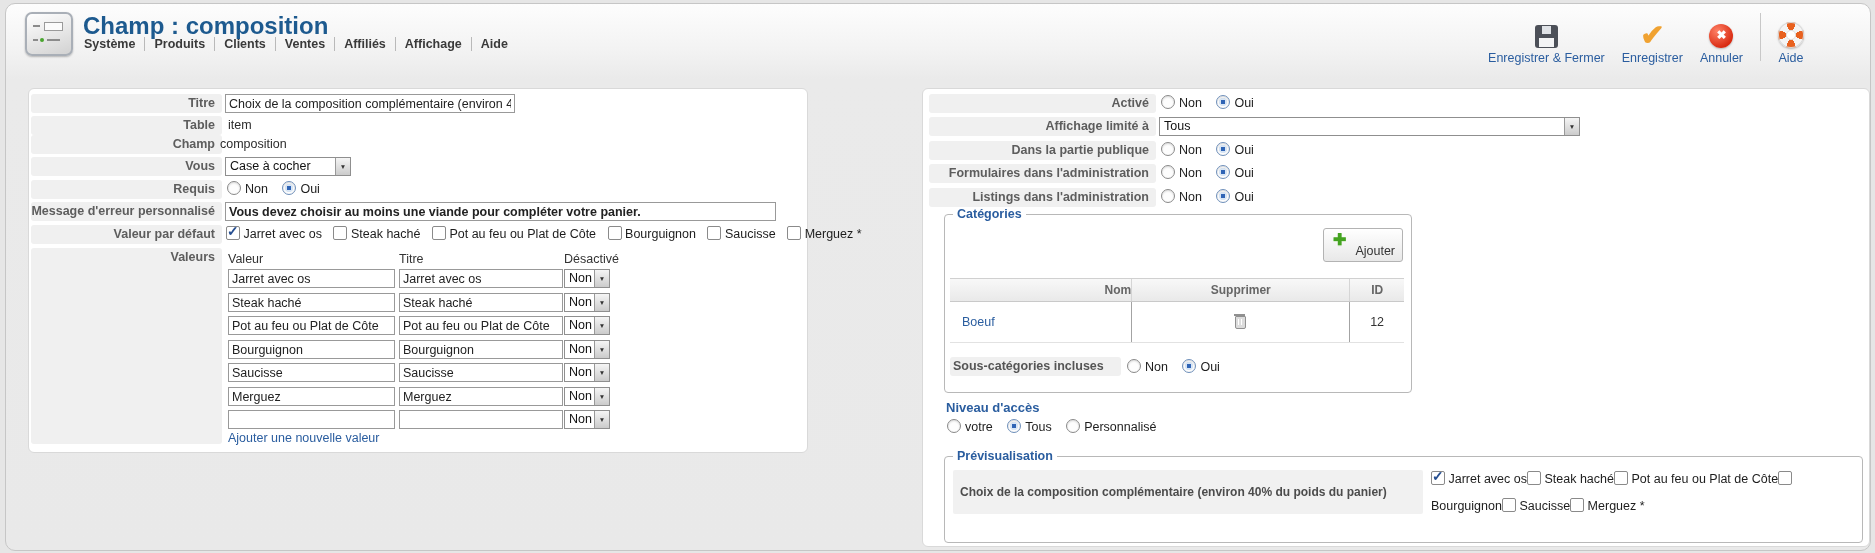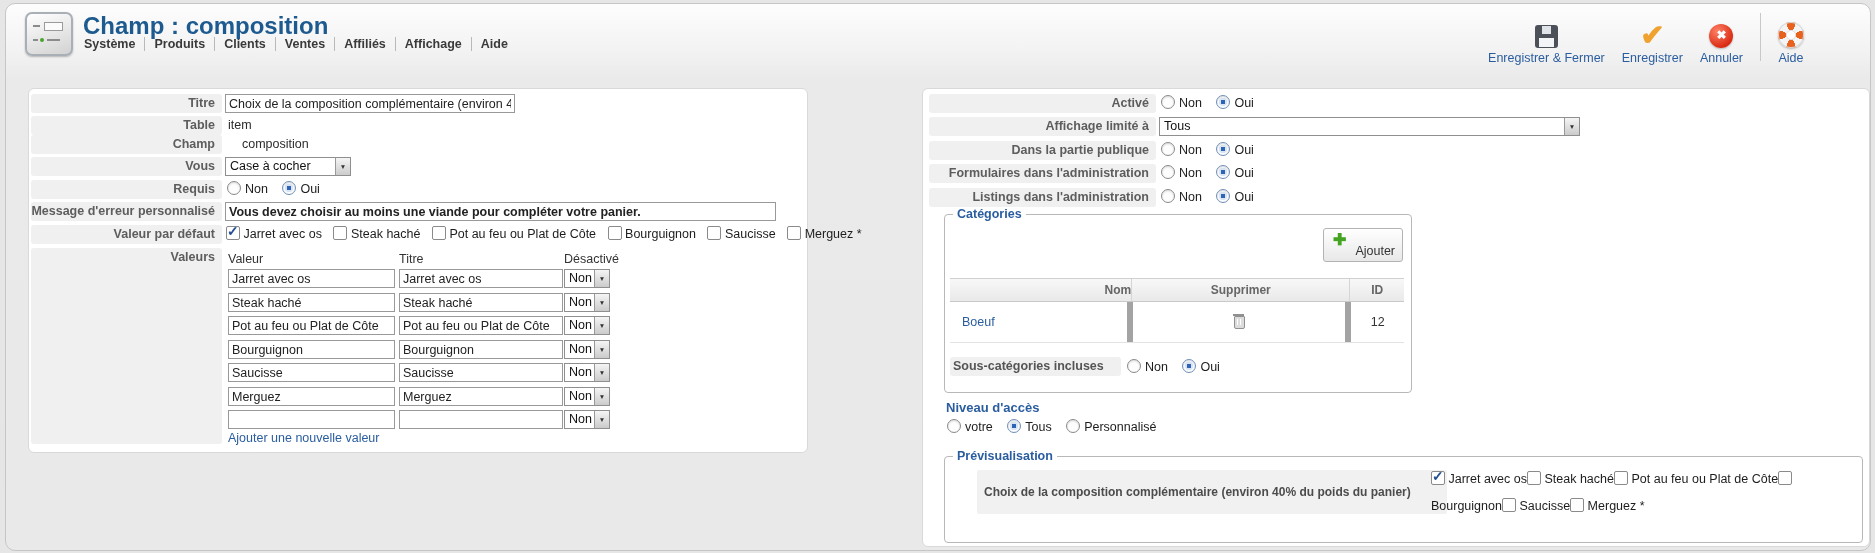--- a/index.html
+++ b/index.html
@@ -64,32 +64,32 @@
   .legend{position:absolute;top:-8px;left:8px;background:#fff;padding:0 4px;color:#2a5d9f;font-weight:bold;line-height:14px;}
   .ajbtn{position:absolute;right:8px;top:13px;width:78px;height:32px;border:1px solid #b3b3b3;border-radius:3px;
          background:linear-gradient(#ffffff,#e8e8e8);cursor:pointer;}
   .plus{position:absolute;left:9px;top:2px;font-size:16px;font-weight:bold;color:#44a321;text-shadow:0 1px 0 #d7ecce;line-height:18px;}
   .ajlab{position:absolute;right:7px;bottom:3px;color:#333;line-height:14px;}
   .cat-head{position:absolute;left:5px;top:63px;width:454px;height:24px;display:flex;box-sizing:border-box;
             background:linear-gradient(#f8f8f8,#e9e9e9);border-top:1px solid #d0d0d0;border-bottom:1px solid #c9c9c9;}
   .cat-head>div{font-weight:bold;color:#666;font-size:12px;text-align:center;line-height:22px;}
   .cat-head>div+div{border-left:1px solid #d5d5d5;}
   .cat-row{position:absolute;left:5px;top:87px;width:454px;height:40px;display:flex;align-items:center;border-bottom:1px solid #e2e2e2;}
-  .cat-row>div+div{border-left:6px solid #a3a3a3;align-self:stretch;display:flex;align-items:center;justify-content:center;text-align:center;}
+  .cat-row>div+div{border-left:1px solid #a3a3a3;align-self:stretch;display:flex;align-items:center;justify-content:center;text-align:center;}
   .c-nom{width:182px;box-sizing:border-box;padding-left:12px;color:#2a5d9f;cursor:pointer;}
   .c-sup{width:218px;}
   .c-id{width:54px;color:#333;}
   .trash{display:inline-block;width:9px;height:11px;background:#dcdcdc;border:1px solid #909090;border-radius:1px 1px 2px 2px;position:relative;cursor:pointer;}
   .trash::before{content:"";position:absolute;left:-2px;top:-3px;width:11px;height:2px;background:#909090;}
   .trash::after{content:"";position:absolute;left:2px;top:2px;width:1px;height:6px;background:#fff;box-shadow:3px 0 0 #fff;}
   .srow{position:absolute;left:5px;top:142px;width:165px;background:#f0f0f0;border-radius:3px;font-weight:bold;color:#555;
         padding:2px 3px;line-height:15px;white-space:nowrap;}
   .nivhead{position:absolute;left:940px;top:396px;color:#2a5d9f;font-weight:bold;font-size:13px;}
   .prevbox{position:absolute;left:8px;top:13px;width:463px;height:44px;background:#f1f1f1;border-radius:2px;
-           font-weight:bold;color:#4c4c4c;font-size:12px;line-height:44px;padding-left:7px;white-space:nowrap;overflow:hidden;margin-left:24px;}
+           font-weight:bold;color:#4c4c4c;font-size:12px;line-height:44px;padding-left:7px;white-space:nowrap;overflow:hidden;}
   .prevcbs{position:absolute;left:486px;top:9px;width:385px;line-height:27px;}
 </style>
 </head>
 <body>
 
 <div class="page">
   <div class="chrome">
 
     <div class="hicon">
       <div class="h1"></div>
@@ -132,21 +132,21 @@
     <div class="box box-left"></div>
     <div class="box box-right"></div>
 
     <div class="lrow" style="top:90px">Titre</div>
     <input class="inp" style="left: 219px; top: 90px; width: 282px;" value="Choix de la composition complémentaire (environ 40">
 
     <div class="lrow" style="top:112px">Table</div>
     <div class="val" style="left:222px;top:112px">item</div>
 
     <div class="lrow" style="top:131px">Champ</div>
-    <div class="val" style="left:236px;top:131px">composition</div>
+    <div class="val" style="left:214px;top:131px">composition</div>
 
     <div class="lrow" style="top:153px">Vous</div>
     <div class="sel" style="left:219px;top:153px;width:126px">
       <span class="seltxt">Case à cocher</span>
       <span class="selbtn">▼</span>
     </div>
 
     <div class="lrow" style="top:176px">Requis</div>
     <div class="val" style="left:221px;top:176px">
       <span class="rd"></span><span class="rlab">Non</span>

